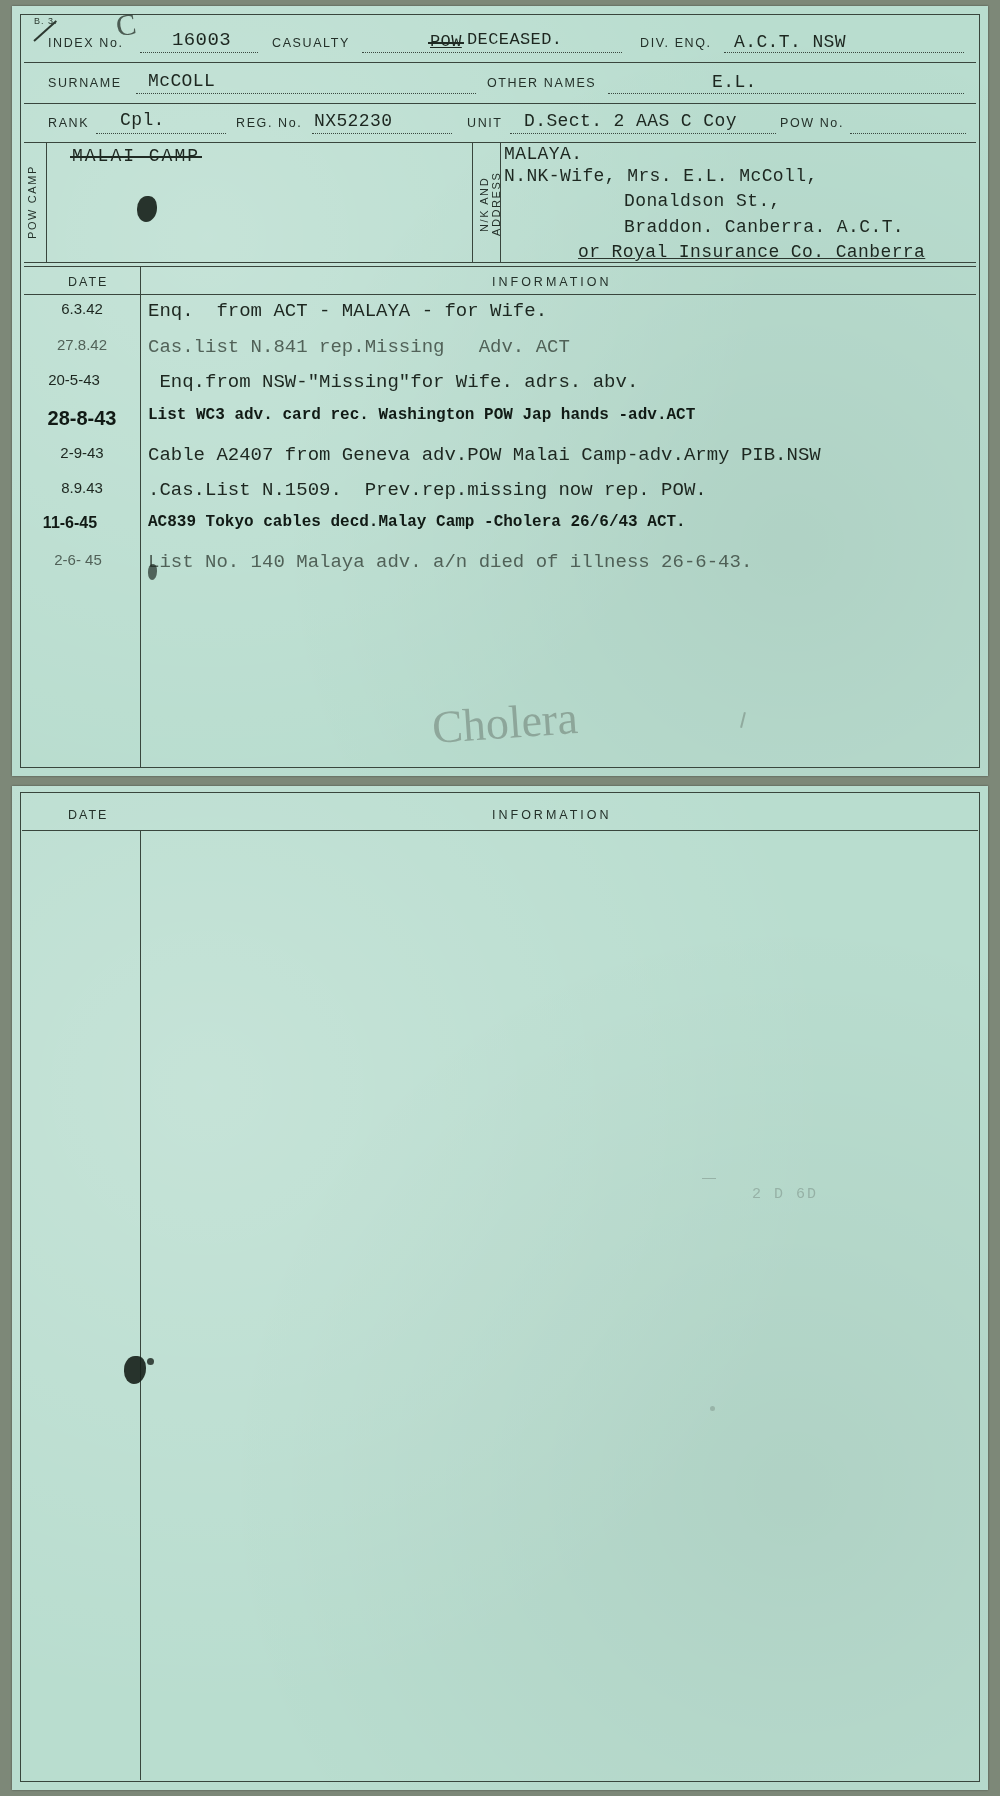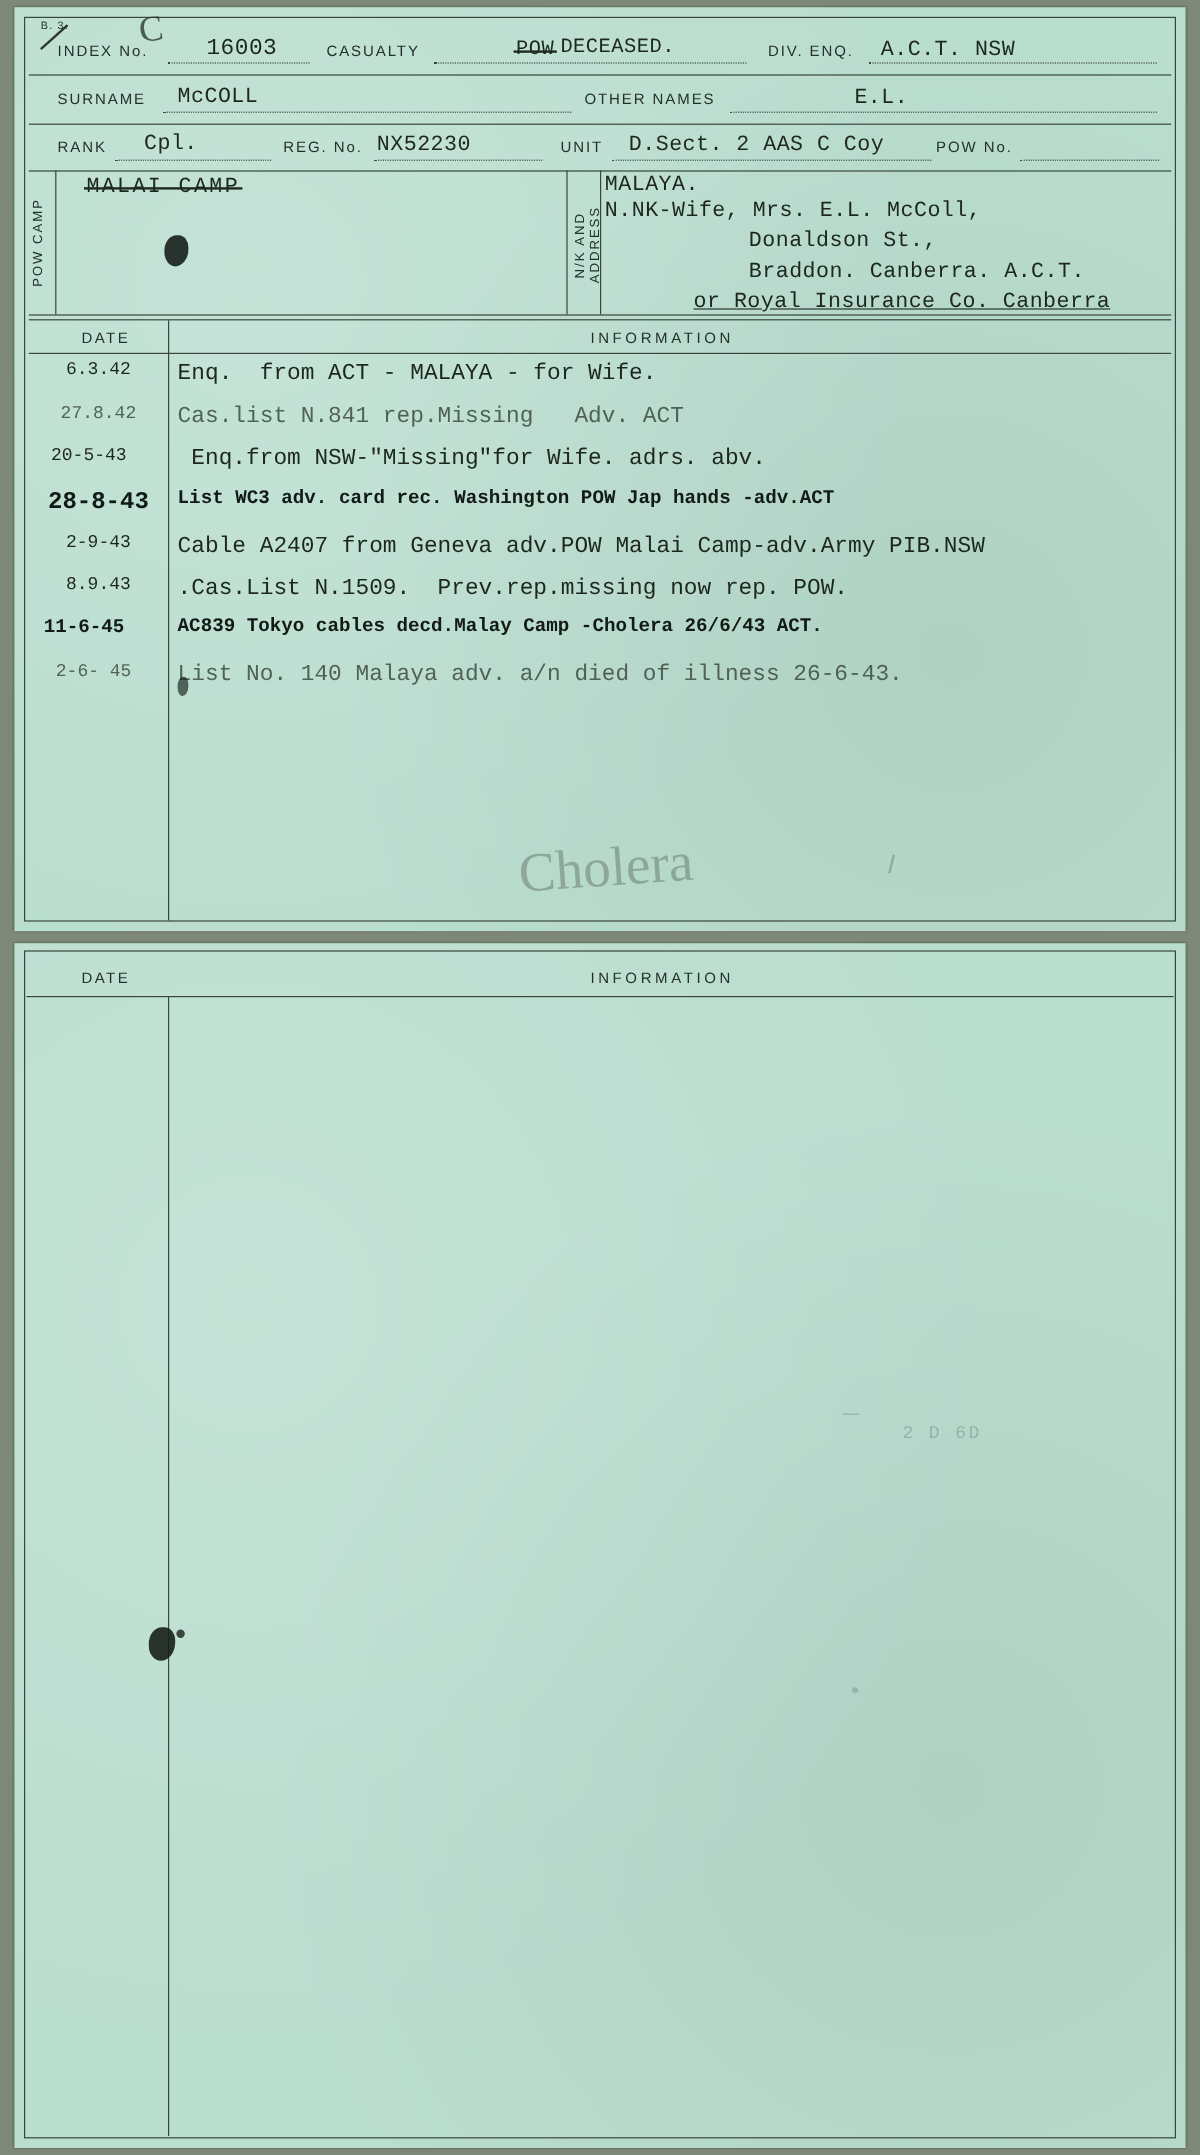--- a/index.html
+++ b/index.html
@@ -106,21 +106,21 @@
     font-family: "Liberation Sans", sans-serif;
     letter-spacing: 2px;
     font-size: 12.5px;
     color: #24312a;
   }
 
   .row-date {
     position: absolute;
     width: 112px;
     text-align: center;
-    font-family: Liberation Mono, monospace;
+    font-family: Liberation Sans, sans-serif;
     font-size: 15px;
     color: #1d2720;
   }
   .row-text {
     position: absolute;
     left: 136px;
     font-family: "Liberation Mono", monospace;
     font-size: 19px;
     color: #1d2720;
     white-space: pre;
@@ -176,21 +176,21 @@
     <div class="hand-c">C</div>
 
     <div style="position:absolute;left:18px;top:24px;width:30px;height:1.5px;background:#2b372f;transform:rotate(-42deg);"></div>
 
     <div class="printed" style="position:absolute;left:36px;top:30px;">INDEX No.</div>
     <div class="dots" style="left:128px;top:46px;width:118px;"></div>
     <div class="typed" style="position:absolute;left:160px;top:23px;font-size:19px;">16003</div>
 
     <div class="printed" style="position:absolute;left:260px;top:30px;">CASUALTY</div>
     <div class="dots" style="left:350px;top:46px;width:260px;"></div>
-    <div class="typed strike" style="position:absolute;left:418px;top:26px;font-size:17px;">POW</div>
+    <div class="typed strike" style="position:absolute;left:418px;top:26px;font-size:17px;text-decoration:underline;">POW</div>
     <div class="typed" style="position:absolute;left:455px;top:24px;font-size:17px;">DECEASED.</div>
 
     <div class="printed" style="position:absolute;left:628px;top:30px;">DIV. ENQ.</div>
     <div class="dots" style="left:712px;top:46px;width:240px;"></div>
     <div class="typed" style="position:absolute;left:722px;top:26px;font-size:18px;">A.C.T. NSW</div>
 
     <div class="hline" style="left:12px;top:56px;width:952px;"></div>
 
     <div class="printed" style="position:absolute;left:36px;top:70px;">SURNAME</div>
     <div class="dots" style="left:124px;top:87px;width:340px;"></div>

